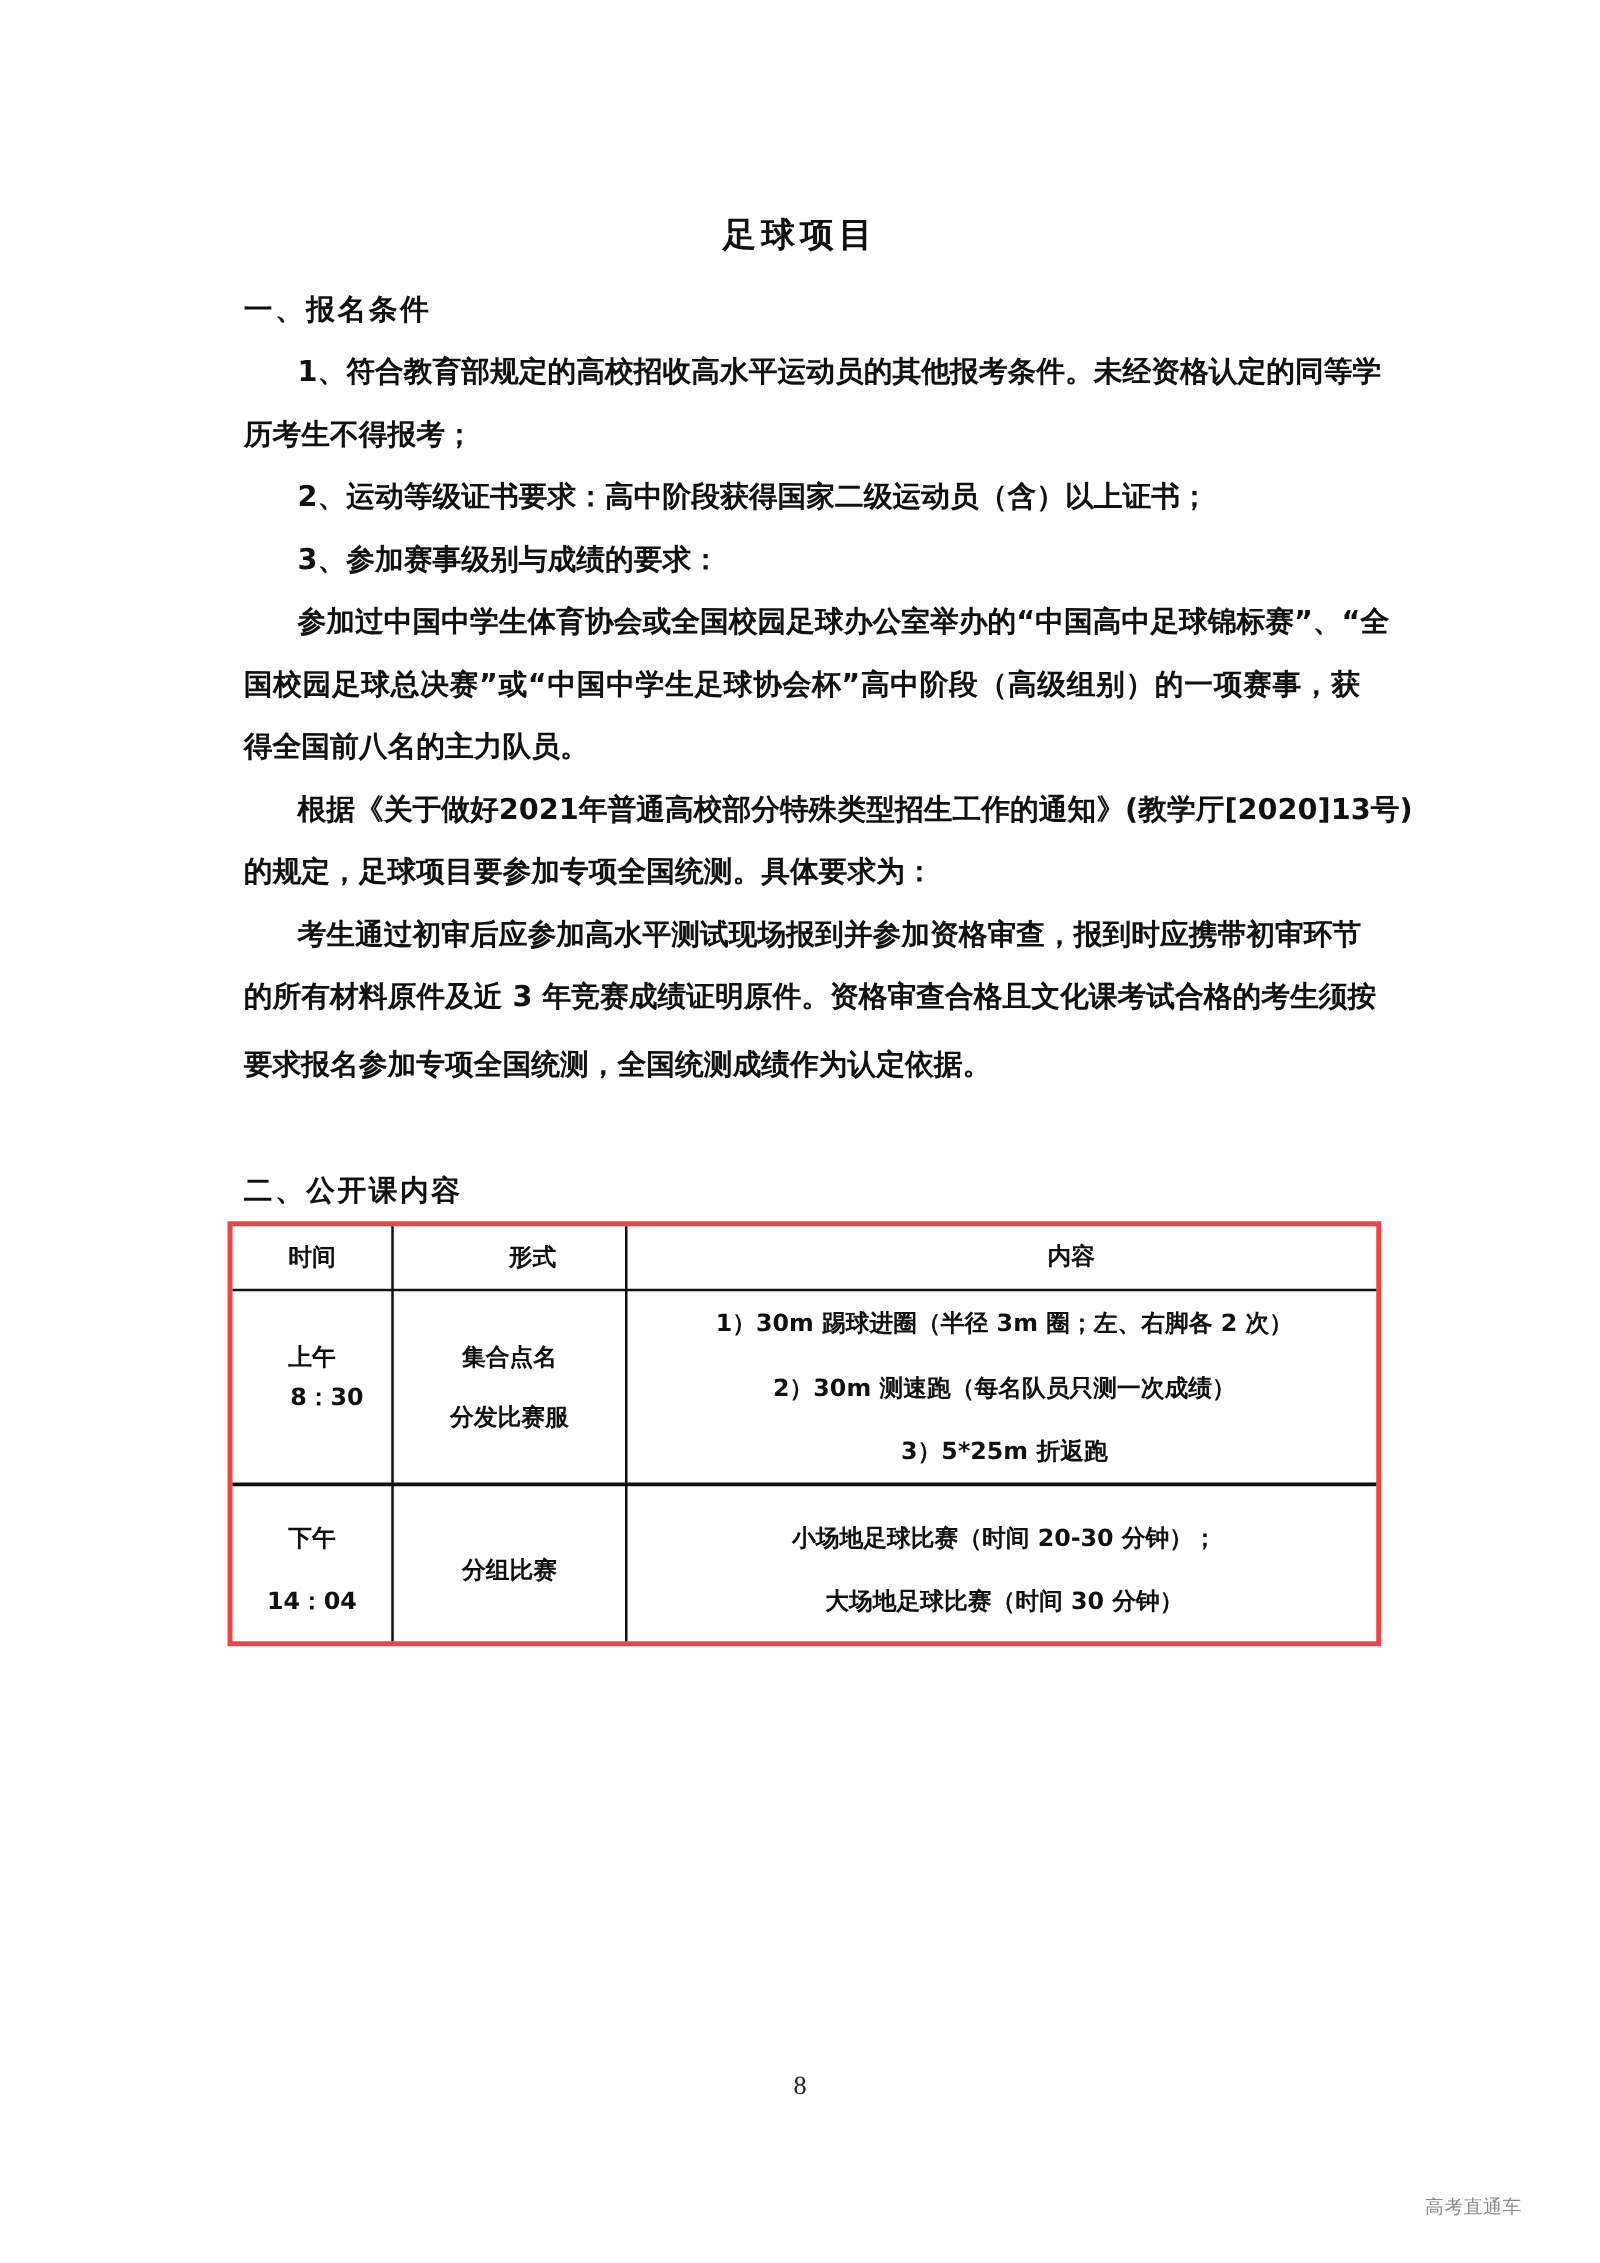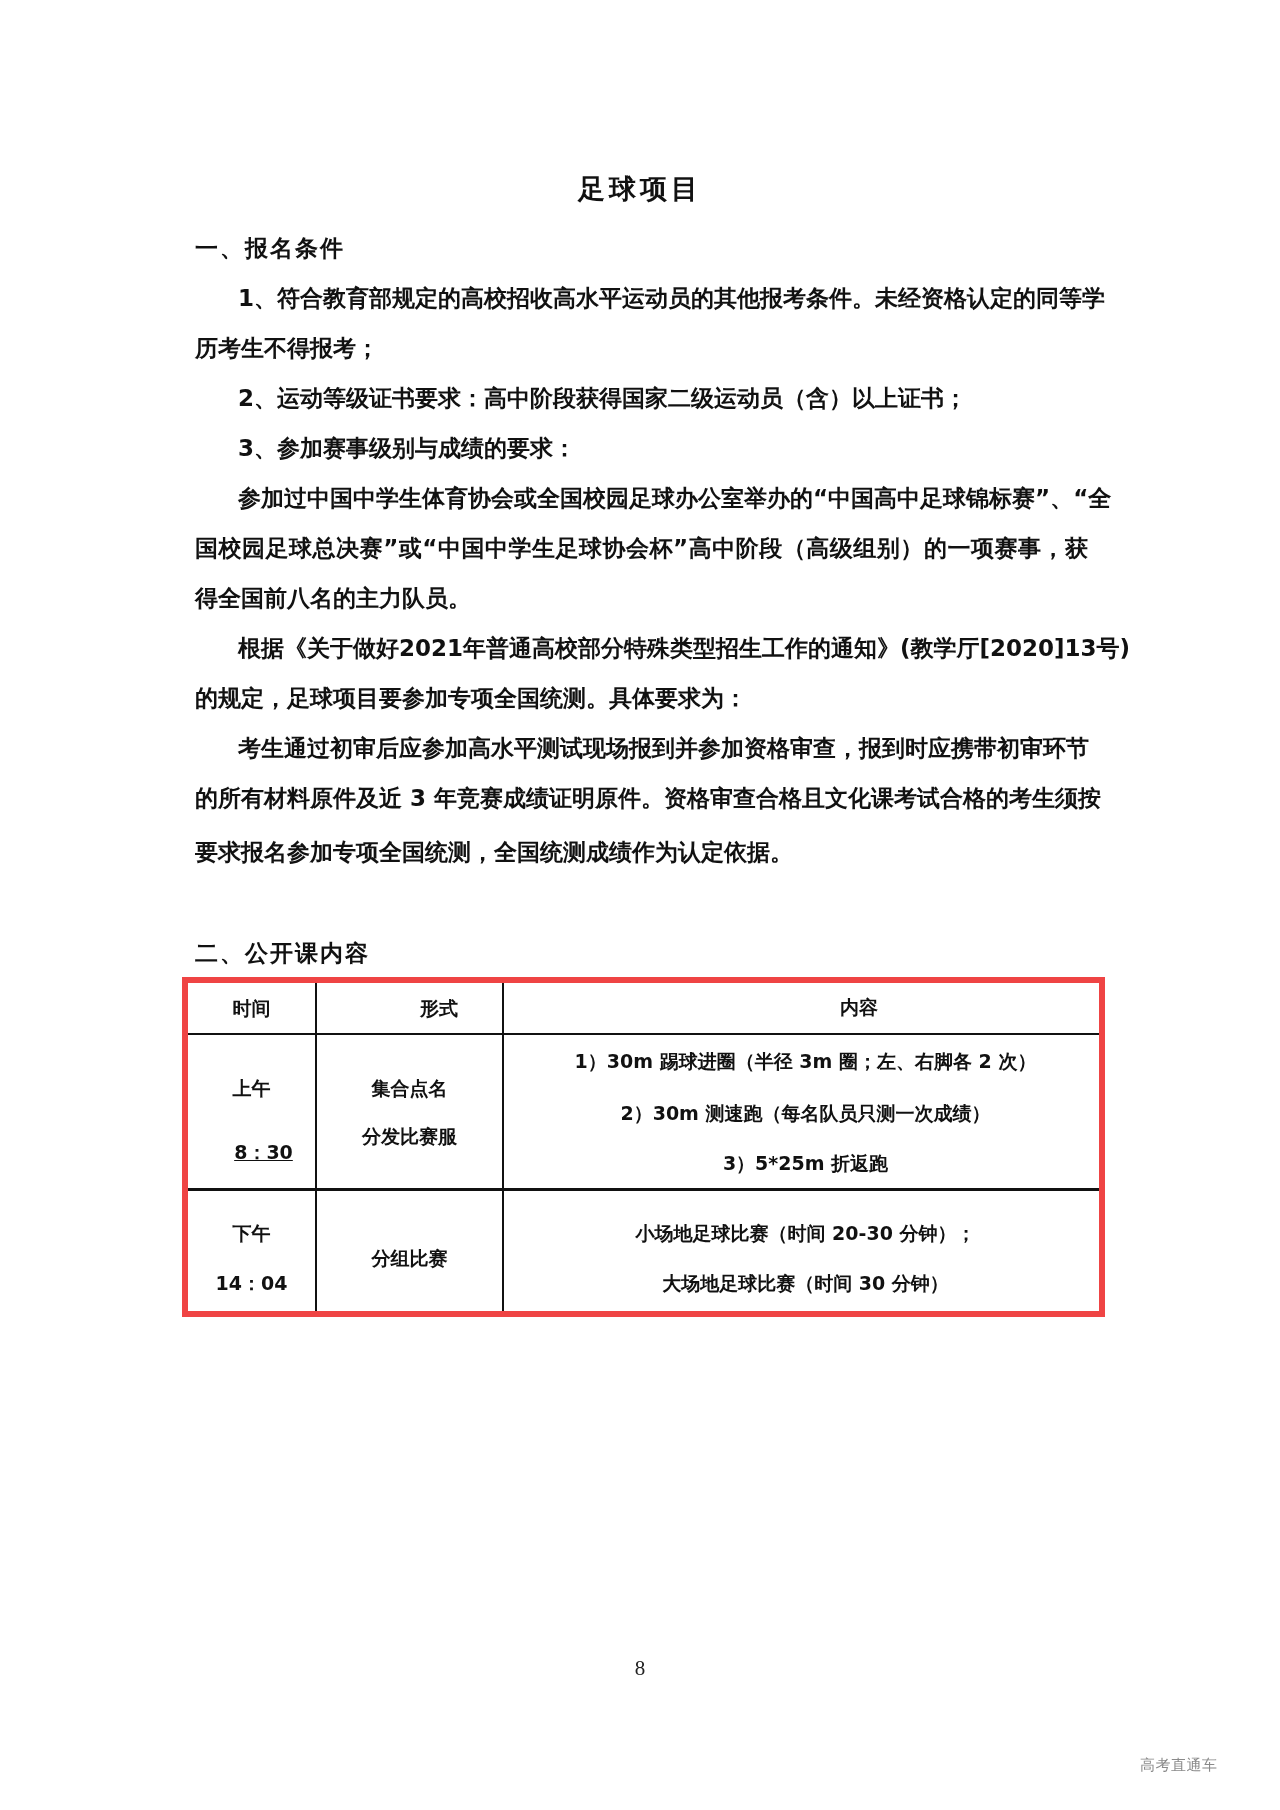--- a/index.html
+++ b/index.html
@@ -8,21 +8,21 @@
     .page { position: absolute; left: 0; top: 0; width: 1280px; height: 1810px; background: #fff; }
     .title { position: absolute; left: 0; width: 1280px; top: 172px; text-align: center;
              font-size: 27px; font-weight: bold; letter-spacing: 4px; line-height: 34px; }
     .line { position: absolute; font-size: 23px; font-weight: bold; line-height: 26px;
             white-space: nowrap; height: 26px; }
     .full { left: 195px; width: 893px; text-align: justify; text-align-last: justify; }
     .indent { left: 238px; }
     .indent-full { left: 238px; width: 850px; text-align: justify; text-align-last: justify; }
     .head { left: 195px; letter-spacing: 2px; }
     .tbl { position: absolute; left: 182px; top: 977px; width: 923px; height: 340px;
-           border: 6px solid #ef4444; box-sizing: border-box; }
+           border: 4px solid #ef4444; box-sizing: border-box; }
     .hline { position: absolute; left: 0; right: 0; height: 0; border-top: 2px solid #111; }
     .vline { position: absolute; top: 0; bottom: 0; width: 0; border-left: 2px solid #111; }
     .cell-text { position: absolute; font-size: 19px; font-weight: bold; line-height: 26px;
                  text-align: center; white-space: nowrap; }
     .pnum { position: absolute; left: 0; width: 1280px; top: 1656px; text-align: center;
             font-family: "Liberation Serif", "DejaVu Serif", serif; font-size: 21px; color: #222; }
     .watermark { position: absolute; left: 1140px; top: 1756px; font-size: 15px; color: #8a8a8a;
                  letter-spacing: 0.5px; font-family: "DejaVu Sans", sans-serif; }
   </style>
 </head>
@@ -51,25 +51,25 @@
 
   <div class="tbl">
 
     <div class="hline" style="top:50px;"></div>
     <div class="hline" style="top:205px; border-top-width:3px;"></div>
 
     <div class="vline" style="left:127px;"></div>
     <div class="vline" style="left:314px;"></div>
 
     <div class="cell-text" style="left:0; width:127px; top:12px;">时间</div>
-    <div class="cell-text" style="left:140px; width:222px; top:12px;">形式</div>
+    <div class="cell-text" style="left:129px; width:222px; top:12px;">形式</div>
     <div class="cell-text" style="left:316px; width:710px; top:12px;font-family:Liberation Serif, serif;">内容</div>
 
     <div class="cell-text" style="left:0; width:127px; top:92px;">上午</div>
-    <div class="cell-text" style="left:0; width:151px; top:156px;text-decoration:underline;">8：30</div>
+    <div class="cell-text" style="left:0; width:151px; top:124px;">8：30</div>
     <div class="cell-text" style="left:129px; width:185px; top:92px;">集合点名</div>
     <div class="cell-text" style="left:129px; width:185px; top:140px;">分发比赛服</div>
     <div class="cell-text" style="left:316px; width:603px; top:65px;">1）30m 踢球进圈（半径 3m 圈；左、右脚各 2 次）</div>
     <div class="cell-text" style="left:316px; width:603px; top:117px;">2）30m 测速跑（每名队员只测一次成绩）</div>
     <div class="cell-text" style="left:316px; width:603px; top:167px;">3）5*25m 折返跑</div>
 
     <div class="cell-text" style="left:0; width:127px; top:237px;">下午</div>
     <div class="cell-text" style="left:0; width:127px; top:287px;">14：04</div>
     <div class="cell-text" style="left:129px; width:185px; top:262px;">分组比赛</div>
     <div class="cell-text" style="left:316px; width:603px; top:237px;">小场地足球比赛（时间 20-30 分钟）；</div>

